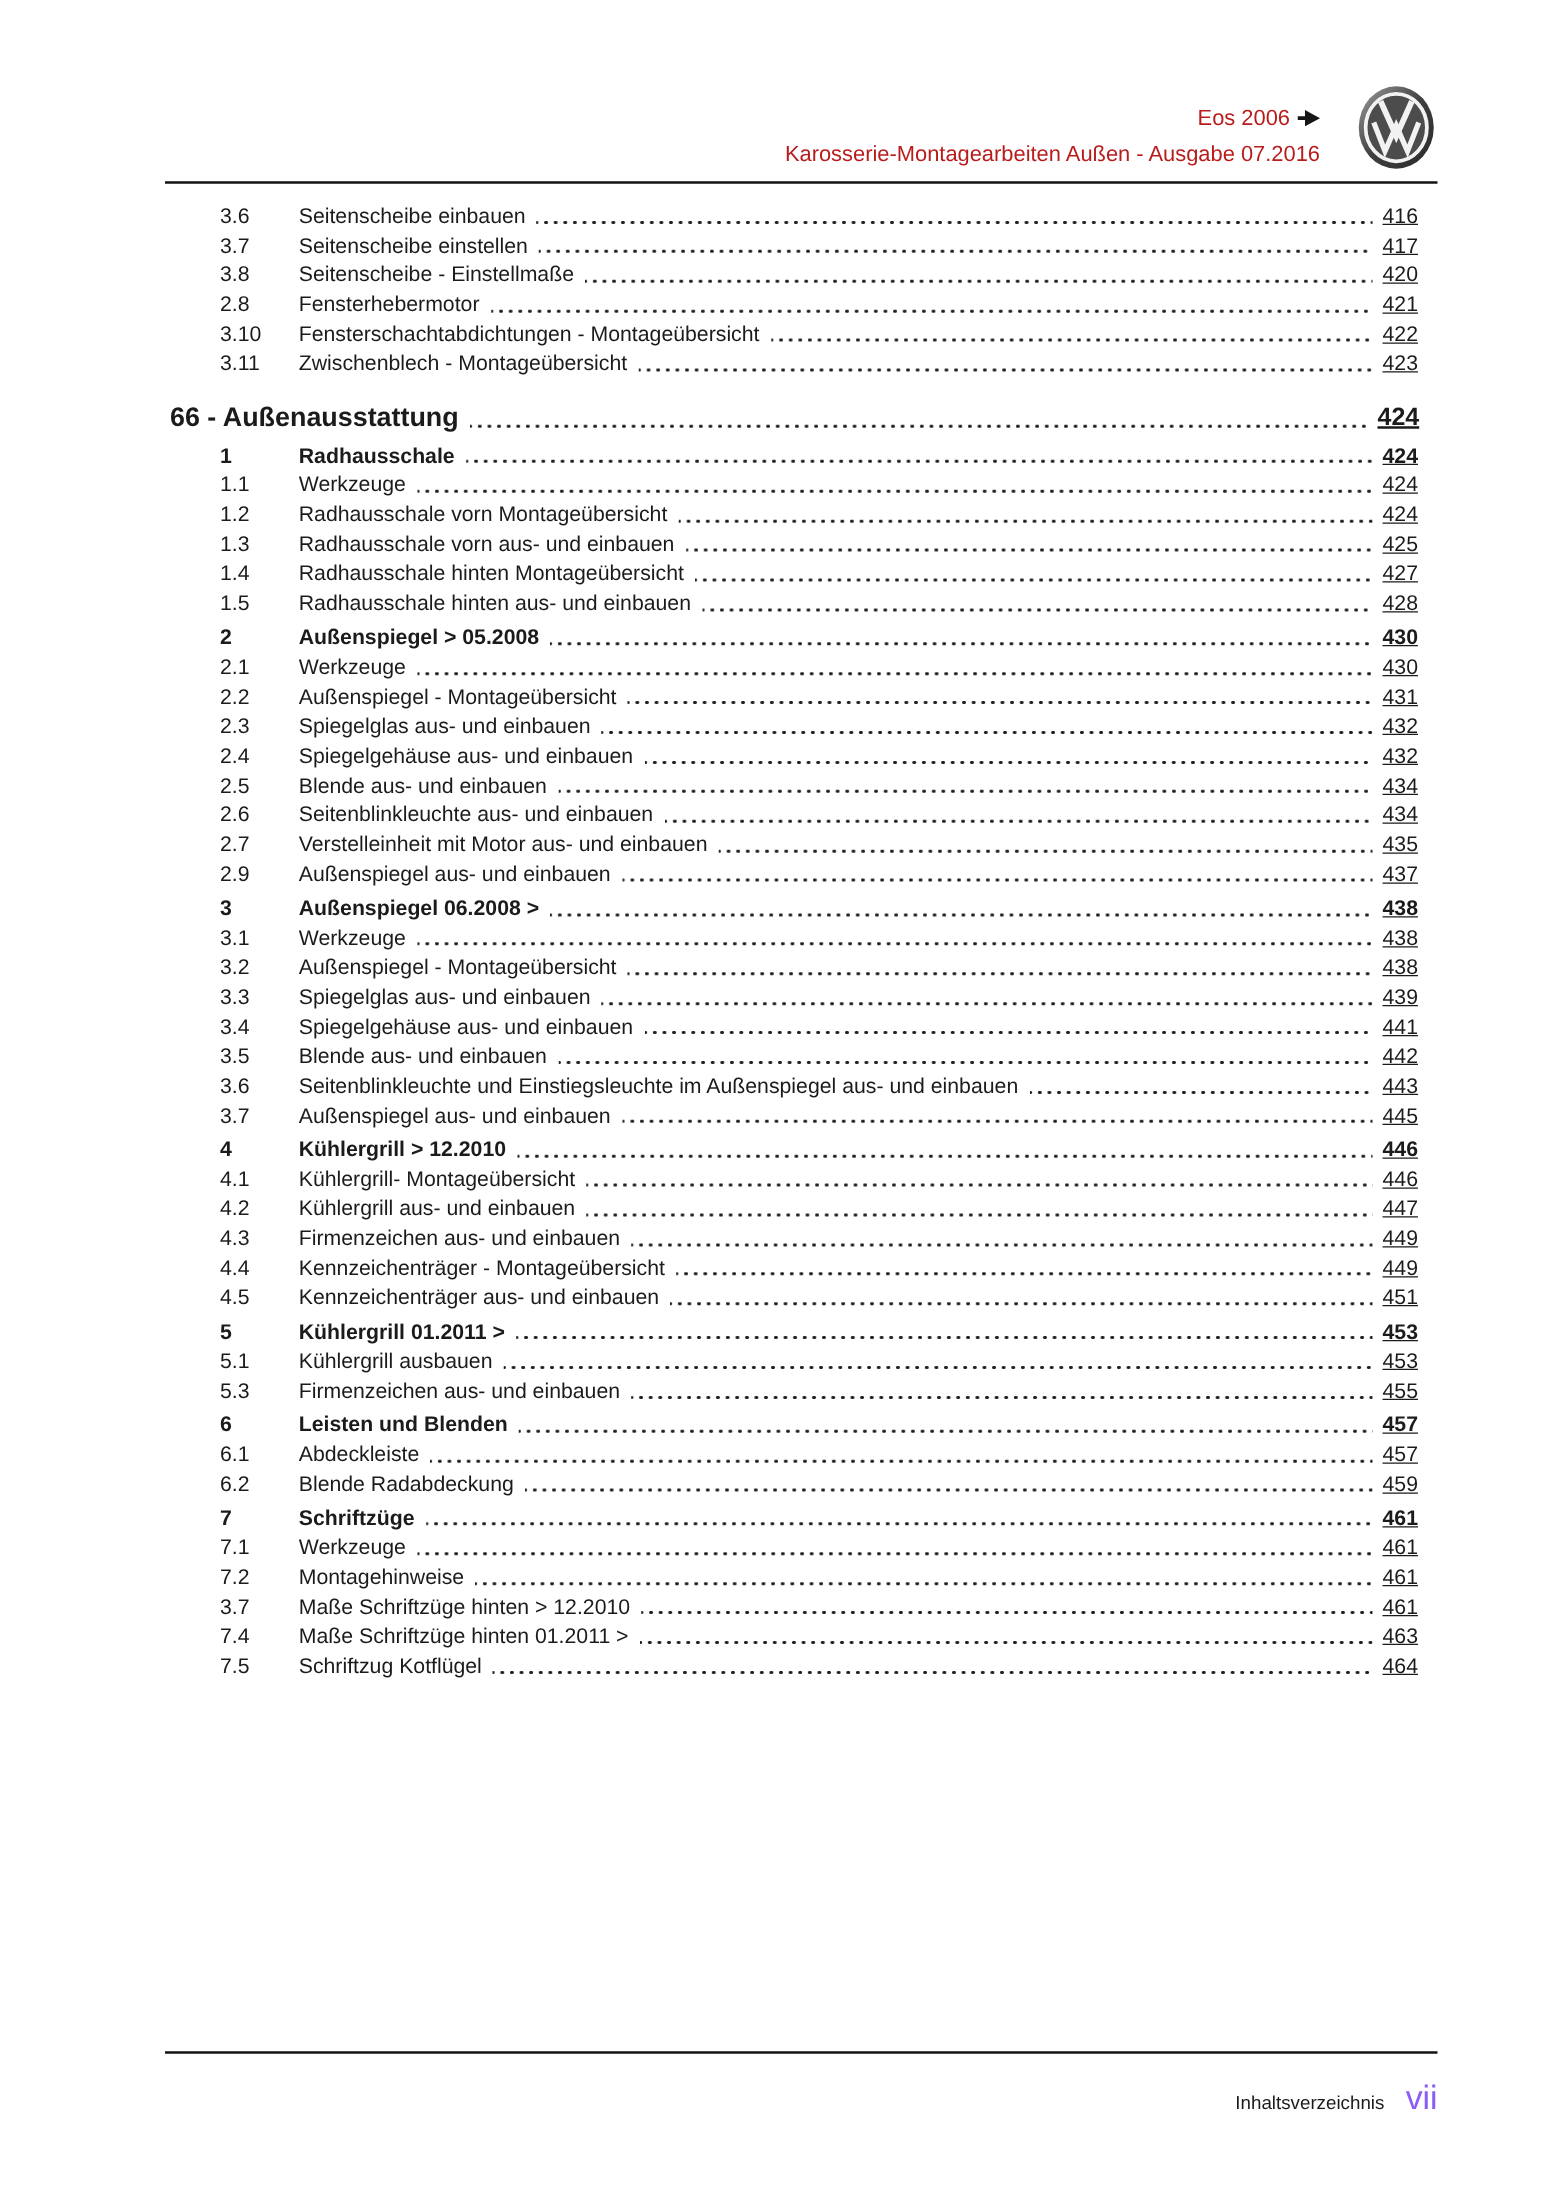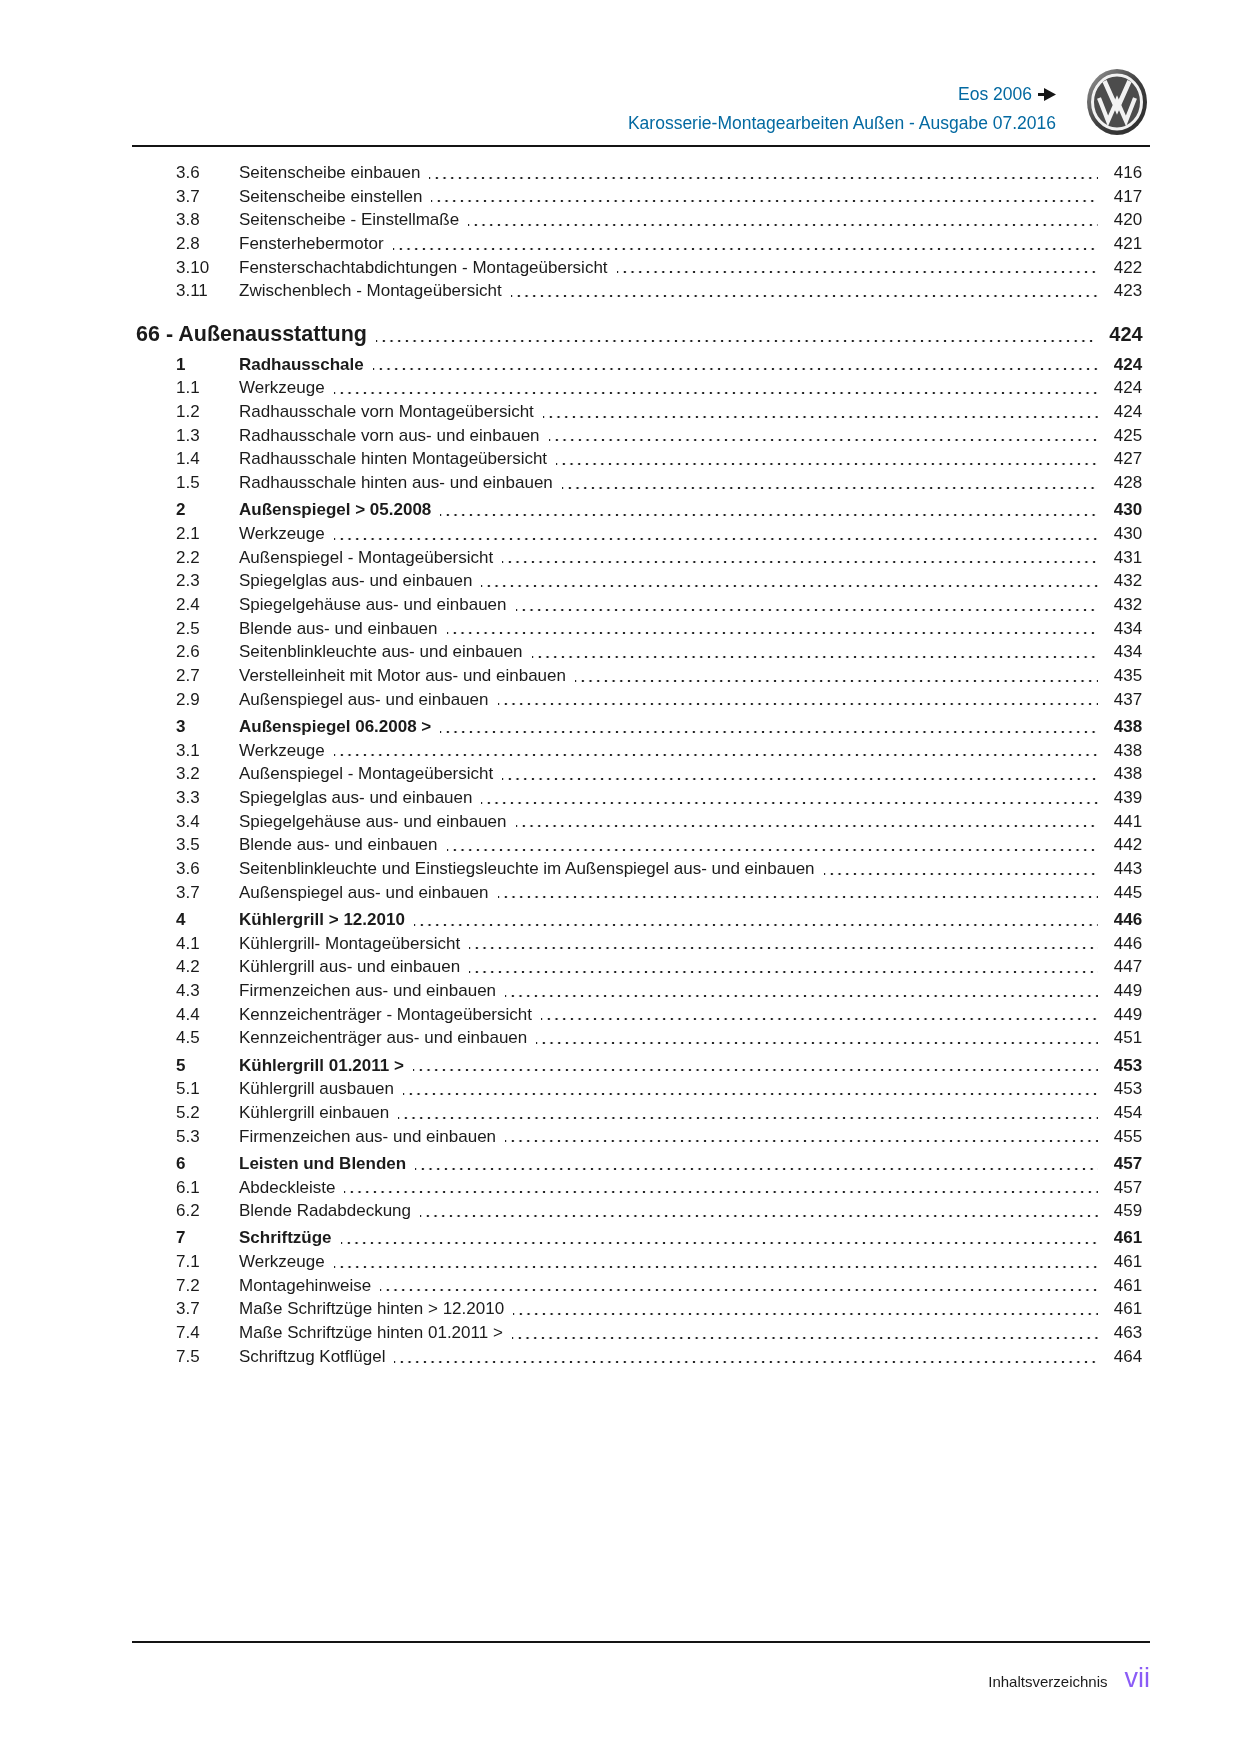--- a/index.html
+++ b/index.html
@@ -9,39 +9,39 @@
     font-family:"Liberation Sans", sans-serif;
     color:#1b1b1b;
     -webkit-font-smoothing:antialiased;
   }
   .page { position:relative; width:1240px; height:1753px; background:#fff; overflow:hidden; }
   .content { position:absolute; left:132px; top:0; width:1018px; }
 
   
   .header { position:relative; margin-top:80px; }
   .header-text { text-align:right; padding-right:94px; }
-  .h-line { font-size:17.5px; line-height:28px; white-space:nowrap; color:#0369a1; }
+  .h-line { font-size:17.5px; line-height:28px; white-space:nowrap; color:#b91c1c; }
   .h-arrow { display:inline-block; vertical-align:-1px; margin-left:6px; }
   .header-rule { margin-top:8px; border-top:2.5px solid #141414; height:0; }
   .logo { position:absolute; right:2px; top:-12px; width:62px; height:68px; }
 
   
   .toc { margin-top:14px; }
   .row { display:flex; height:23.7px; padding-left:44px; font-size:17px; }
   .rownum { flex:none; width:63px; line-height:23.7px; }
   .title { flex:none; line-height:23.7px; white-space:nowrap; }
   .dots {
     flex:1 1 auto;
     margin:0 8px 0 9px;
     background-image:radial-gradient(circle, #222 1.3px, transparent 1.55px);
     background-size:7.7px 4px;
     background-repeat:repeat-x;
     background-position:4px calc(100% - 5px);
   }
-  .pg { flex:none; width:44px; text-align:center; line-height:23.7px; }
+  .pg { flex:none; width:44px; text-align:left; line-height:23.7px;text-decoration:underline; }
 
   .row.section { margin-top:3.5px; font-weight:bold; }
   .row.chapter {
     margin-top:16px; margin-bottom:3px;
     height:30px; padding-left:4px;
     font-weight:bold; font-size:21.5px;
   }
   .row.chapter .title { line-height:30px; }
   .row.chapter .pg { line-height:30px; font-size:20px; width:48px; }
   .row.chapter .dots { background-position:4px calc(100% - 6px); }
@@ -313,26 +313,20 @@
     <span class="dots"></span>
     <span class="pg">453</span>
   </div>
         <div class="row sub">
     <span class="rownum">5.1</span>
     <span class="title">Kühlergrill ausbauen</span>
     <span class="dots"></span>
     <span class="pg">453</span>
   </div>
         <div class="row sub">
-    <span class="rownum">5.2</span>
-    <span class="title">Kühlergrill einbauen</span>
-    <span class="dots"></span>
-    <span class="pg">454</span>
-  </div>
-        <div class="row sub">
     <span class="rownum">5.3</span>
     <span class="title">Firmenzeichen aus- und einbauen</span>
     <span class="dots"></span>
     <span class="pg">455</span>
   </div>
         <div class="row section">
     <span class="rownum">6</span>
     <span class="title">Leisten und Blenden</span>
     <span class="dots"></span>
     <span class="pg">457</span>

